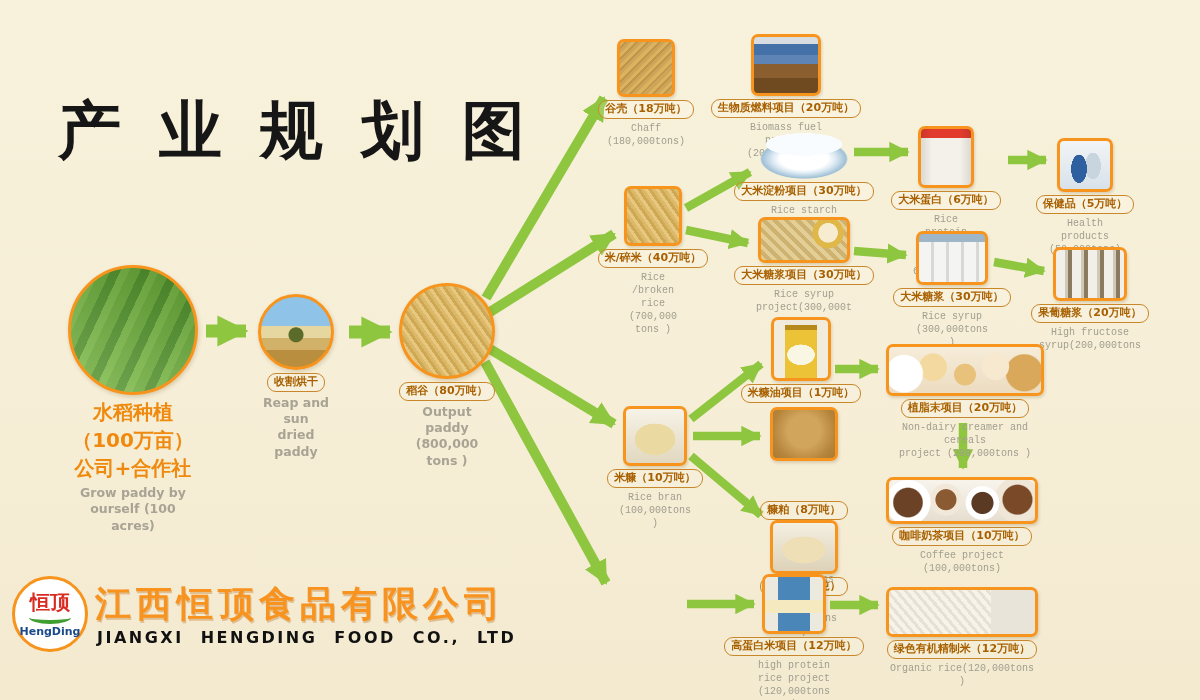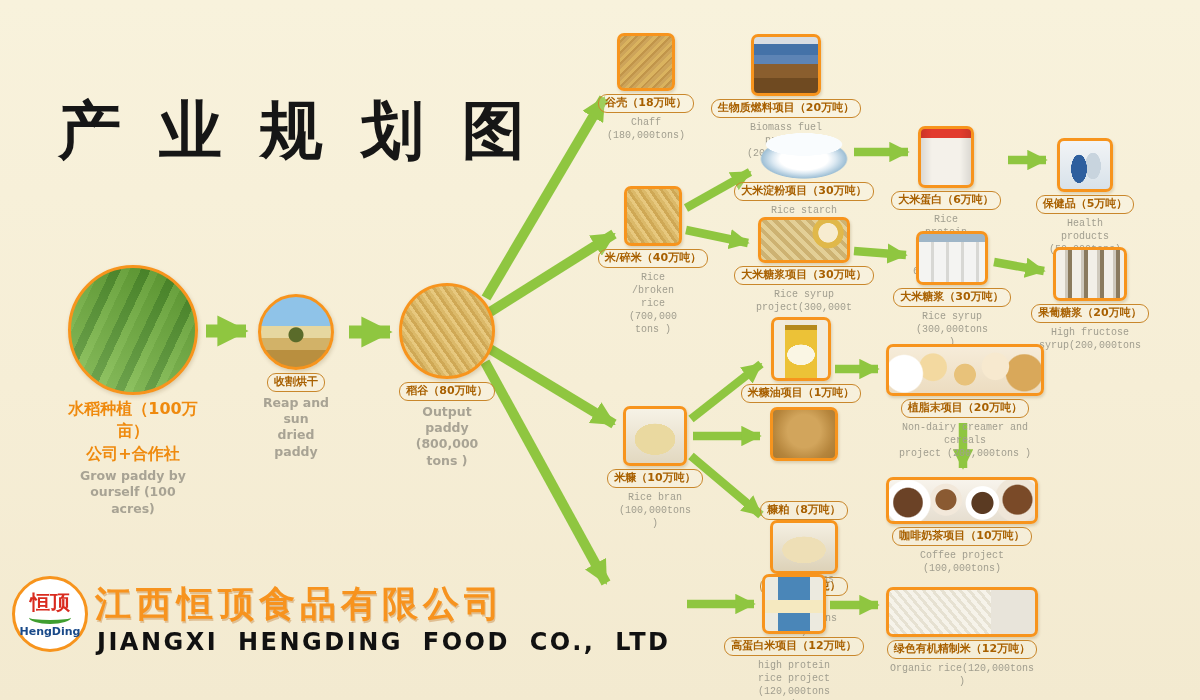--- a/index.html
+++ b/index.html
@@ -18,21 +18,21 @@
 
   .node{position:absolute;display:flex;flex-direction:column;align-items:center;gap:3px;
         text-align:center;z-index:2;}
   .nimg{align-self:stretch;border:3px solid #f7941d;border-radius:7px;box-sizing:border-box;
         box-shadow:1px 2px 3px rgba(90,60,0,.18);}
   .nimg.noframe{border:none;box-shadow:none;border-radius:0;}
   .cimg{align-self:stretch;border:3px solid #f7941d;border-radius:50%;box-sizing:border-box;
         box-shadow:1px 2px 4px rgba(90,60,0,.2);}
   .chip{border:1.5px solid #c9872b;border-radius:9px;padding:1px 6px;color:#a86000;
         font-size:11px;font-weight:bold;white-space:nowrap;line-height:1.35;background:rgba(255,255,255,.15);}
-  .cn-main{color:#ef8a0e;font-weight:bold;font-size:16px;line-height:1.4;white-space:pre-line;}
+  .cn-main{color:#ef8a0e;font-weight:bold;font-size:20px;line-height:1.4;white-space:pre-line;}
   .en{color:#a19e8f;font-size:10px;line-height:1.3;white-space:pre-line;font-family:Liberation Mono, monospace;}
   .en-main{color:#a8a394;font-weight:bold;font-size:12.5px;line-height:1.3;white-space:pre-line;}
 
   
   .img-field{background:
      linear-gradient(25deg,rgba(255,255,255,.18),rgba(0,40,0,.22)),
      repeating-linear-gradient(115deg,#6fae3a 0 10px,#54942c 10px 19px,#7dbb46 19px 27px);}
   .img-harvest{background:
      radial-gradient(circle at 50% 54%,#5a6b2a 0 7px,rgba(0,0,0,0) 8px),
      linear-gradient(180deg,#8fc3e8 0 42%,#e6d7a0 42% 58%,#d2b268 58% 76%,#b98f3f 76%);}
@@ -93,21 +93,21 @@
   
   .logo{position:absolute;left:12px;top:576px;width:76px;height:76px;border-radius:50%;
         background:#fff;border:3px solid #f7941d;box-sizing:border-box;z-index:2;
         display:flex;flex-direction:column;align-items:center;justify-content:center;}
   .logo-cn{color:#d92b1f;font-weight:900;font-size:20px;line-height:1;}
   .logo-swoosh{width:42px;height:9px;border-bottom:4px solid #3f9e2f;border-radius:0 0 50% 50%;margin:-1px 0 2px;}
   .logo-en{color:#1a4a8a;font-weight:bold;font-size:11px;line-height:1;}
   .company-cn{position:absolute;left:95px;top:580px;z-index:2;color:#f7931e;font-weight:900;
         font-size:36px;letter-spacing:5px;white-space:nowrap;text-shadow:1px 2px 0 rgba(180,90,0,.3);}
   .company-en{position:absolute;left:97px;top:628px;z-index:2;color:#111;font-weight:900;
-        font-size:24px;letter-spacing:2.5px;word-spacing:9px;white-space:nowrap;}
+        font-size:16px;letter-spacing:2.5px;word-spacing:9px;white-space:nowrap;}
 </style>
 </head>
 <body>
 
 <div class="canvas">
 
   <svg class="arrows" viewBox="0 0 1200 700">
     <defs>
       <marker id="ah" markerWidth="2.4" markerHeight="2.4" refX="2.2" refY="1.2" orient="auto" markerUnits="strokeWidth">
         <path d="M0,0 L2.4,1.2 L0,2.4 Z" fill="#8fc640"></path>
@@ -151,21 +151,21 @@
 dried paddy</div>
   </div>
 
   <div class="node" style="left:399px;top:283px;width:96px;">
     <div class="cimg img-paddy" style="height:96px;"></div>
     <div class="chip">稻谷（80万吨）</div>
     <div class="en-main">Output paddy
 (800,000 tons )</div>
   </div>
 
-  <div class="node" style="left:617px;top:33px;width:58px;align-items:center;">
+  <div class="node" style="left:617px;top:39px;width:58px;align-items:center;">
     <div class="nimg img-chaff" style="height:58px;"></div>
     <div class="chip">谷壳（18万吨）</div>
     <div class="en">Chaff (180,000tons)</div>
   </div>
 
   <div class="node" style="left:751px;top:34px;width:70px;">
     <div class="nimg img-biomass" style="height:62px;"></div>
     <div class="chip">生物质燃料项目（20万吨）</div>
     <div class="en">Biomass fuel project
 (200,000tons)</div>

